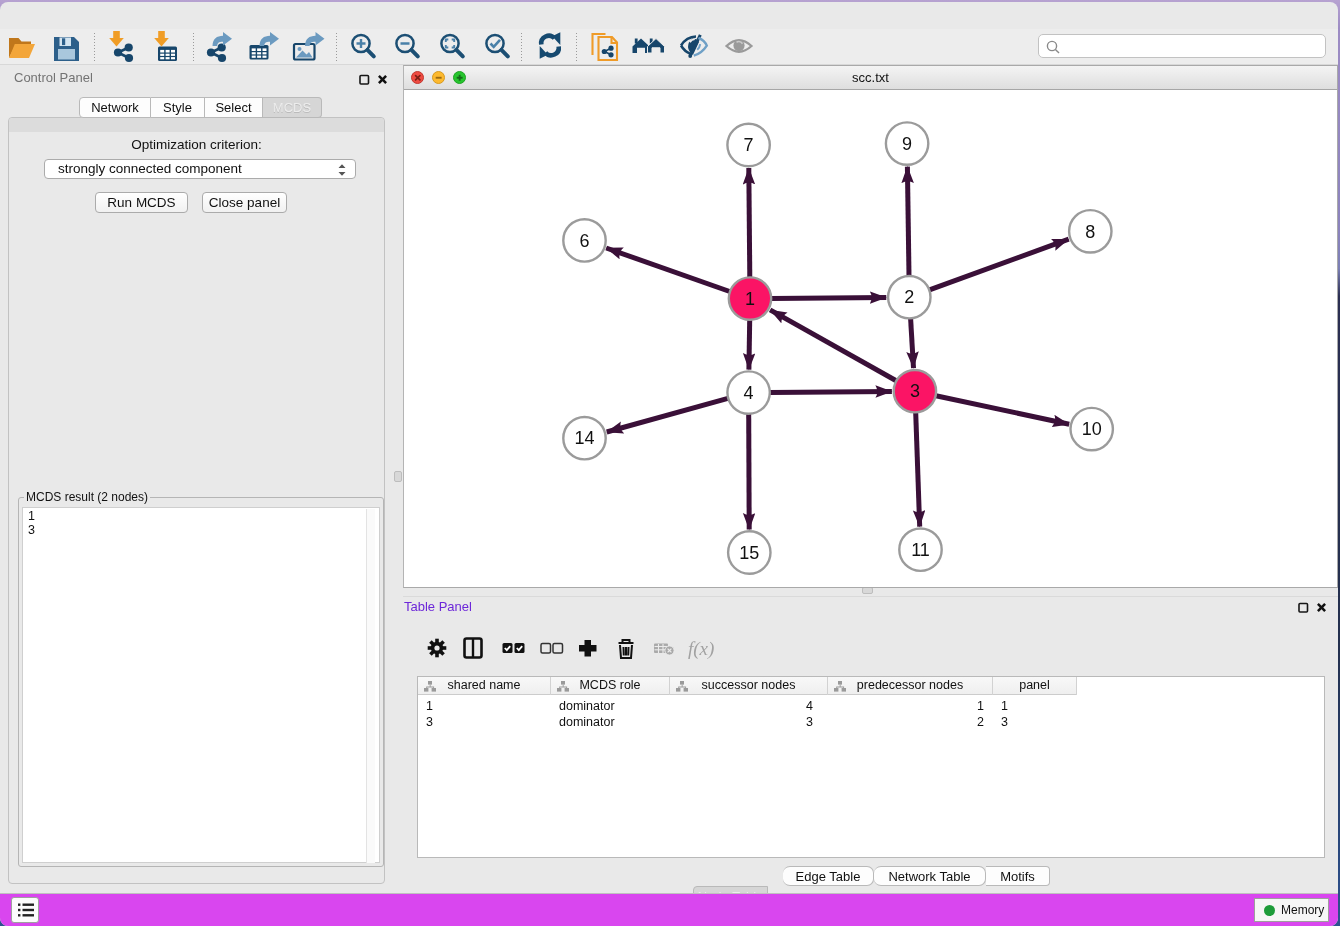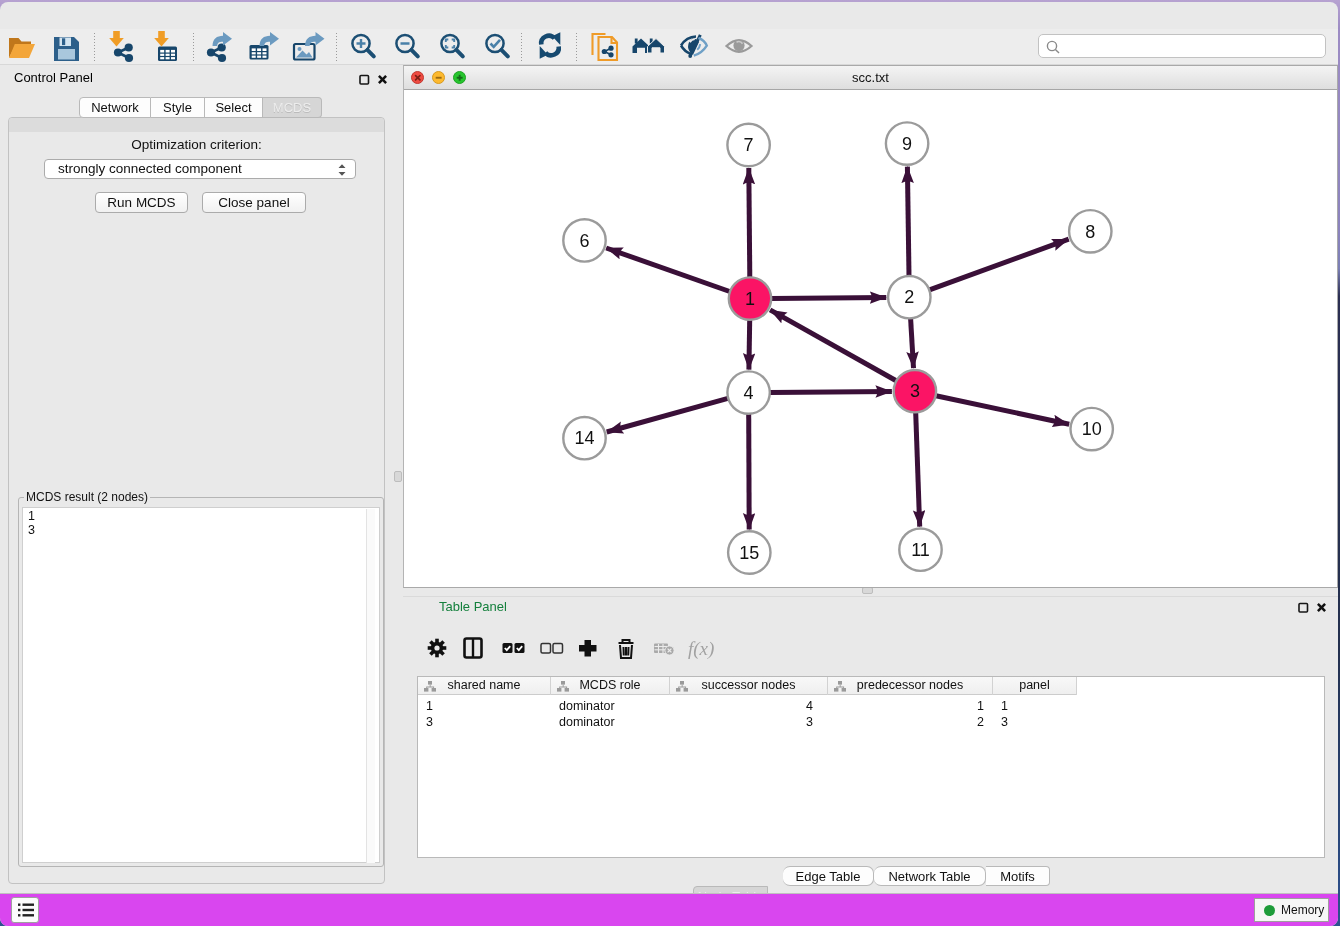--- a/index.html
+++ b/index.html
@@ -19,21 +19,21 @@
  background-image:linear-gradient(#9a9a9a 33%,rgba(0,0,0,0) 0%);
  background-size:1px 3px;background-repeat:repeat-y;}
 #search{position:absolute;left:1038px;top:5px;width:288px;height:24px;background:#fff;
  border:1px solid #c2c2c2;border-radius:5px;}
 #lstbtn{position:absolute;left:11px;top:3px;width:28px;height:26px;background:#fcfcfc;
  border:1px solid #a0a0a0;border-radius:3px;}
 #membtn{position:absolute;left:1254px;top:4px;width:75px;height:24px;background:#f6f6f6;
  border:1px solid #9e9e9e;font-size:12px;color:#111;line-height:22px;}
 #memdot{position:absolute;left:9px;top:6px;width:11px;height:11px;border-radius:50%;background:#1e9c3a;}
 
-#cp-title{position:absolute;left:14px;top:70px;font-size:13px;color:#000000;}
+#cp-title{position:absolute;left:14px;top:70px;font-size:13px;color:#737373;}
 #cp-box{position:absolute;left:8px;top:117px;width:377px;height:767px;
  border:1px solid #c2c2c2;border-radius:4px;background:#e9e9e9;}
 #cp-box-top{position:absolute;left:0px;top:0px;width:100%;height:14px;background:#dcdcdc;border-radius:4px 4px 0 0;}
 .tab{position:absolute;top:0;height:100%;background:#fdfdfd;border:1px solid #b9b9b9;
  font-size:13px;color:#111;text-align:center;}
 .tabsel{background:#d6d6d6;color:#ededed;text-shadow:0 1px 0 #bbb;}
 #cptabs{position:absolute;left:79px;top:97px;width:243px;height:21px;}
 #cptabs .tab{line-height:20px;}
 #optlabel{position:absolute;left:8px;top:137px;width:377px;text-align:center;font-size:13.5px;color:#111;}
 #combo{position:absolute;left:44px;top:159px;width:312px;height:20px;background:#fff;
@@ -51,21 +51,21 @@
 #vsplit-handle{position:absolute;left:394px;top:471px;width:8px;height:11px;background:#d8d8d8;border:1px solid #bdbdbd;border-radius:2px;}
 #hsplit-handle{position:absolute;left:862px;top:587px;width:11px;height:7px;background:#d8d8d8;border:1px solid #bdbdbd;border-radius:2px;}
 
 #netframe{position:absolute;left:403px;top:65px;width:935px;height:523px;
  border:1px solid #a9a9a9;border-left:1px solid #b4b4b4;background:#fff;}
 #nettb{position:absolute;left:0;top:0;width:100%;height:24px;
  background:linear-gradient(#f4f4f4,#dedede);border-bottom:1px solid #a6a6a6;}
 #nettitle{position:absolute;width:100%;text-align:center;font-size:13px;color:#111;line-height:23px;}
 .mtl{position:absolute;top:5px;width:13px;height:13px;border-radius:50%;}
 
-#tp-title{position:absolute;left:439px;top:599px;font-size:13px;color:#15803d;}
+#tp-title{position:absolute;left:404px;top:599px;font-size:13px;color:#6d28d9;}
 #tbl{position:absolute;left:417px;top:676px;width:908px;height:182px;background:#fff;border:1px solid #b9b9b9;}
 #tblhead{position:absolute;left:0;top:0;width:659px;height:18px;background:linear-gradient(#f8f8f8,#efefef);border-bottom:1px solid #cccccc;}
 .th{position:absolute;top:0;height:18px;border-right:1px solid #d2d2d2;font-size:12.5px;color:#111;text-align:center;line-height:17px;}
 .td{position:absolute;font-size:12.5px;color:#111;height:16px;line-height:16px;}
 #btabs{position:absolute;left:693px;top:866px;height:20px;}
 #btabs .tab{line-height:19px;font-size:13px;border-radius:7px;}
 </style></head>
 <body>
 <div id="win">
   <div id="toolbar">
@@ -221,21 +221,21 @@
   <div class="tab" style="left:126px;width:58px;border-left:none;">Select</div>
   <div class="tab tabsel" style="left:184px;width:59px;border-left:none;border-radius:0 4px 4px 0;">MCDS</div>
 </div>
 <div id="optlabel">Optimization criterion:</div>
 <div id="combo"><span style="padding-left:13px;">strongly connected component</span>
  <svg width="10" height="14" style="position:absolute;right:8px;top:3px" viewBox="0 0 10 14">
   <path d="M1.5 5 L5 1.2 L8.5 5 Z M1.5 9 L5 12.8 L8.5 9 Z" fill="#555"></path>
     </svg>
 </div>
 <div class="btn" style="left:95px;top:192px;width:93px;">Run MCDS</div>
-<div class="btn" style="left:202px;top:192px;width:104px;">Close panel</div>
+<div class="btn" style="left:202px;top:192px;width:85px;">Close panel</div>
 <div id="grp">
   <div id="grplabel">MCDS result (2 nodes)</div>
   <div id="grpwhite">
       <div style="padding:1px 0 0 5px;">1<br>3</div>
       <div id="grpscroll"></div>
     </div>
 </div>
 <div id="vsplit-handle"></div>
 <div id="hsplit-handle"></div>
 

